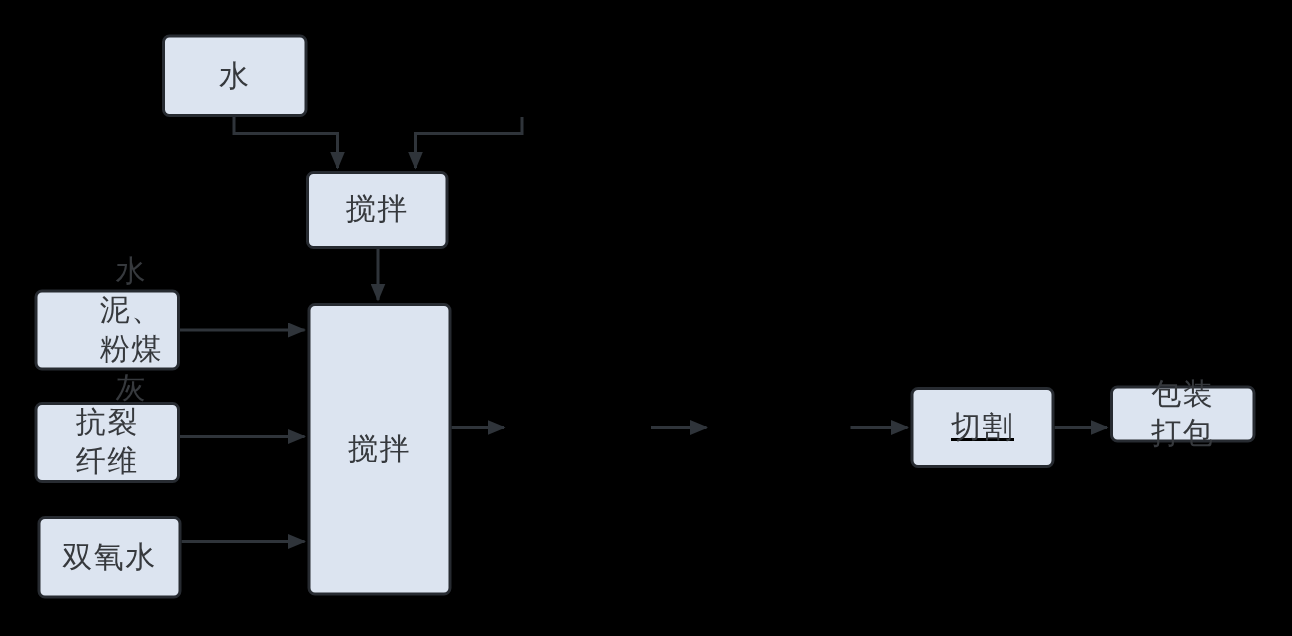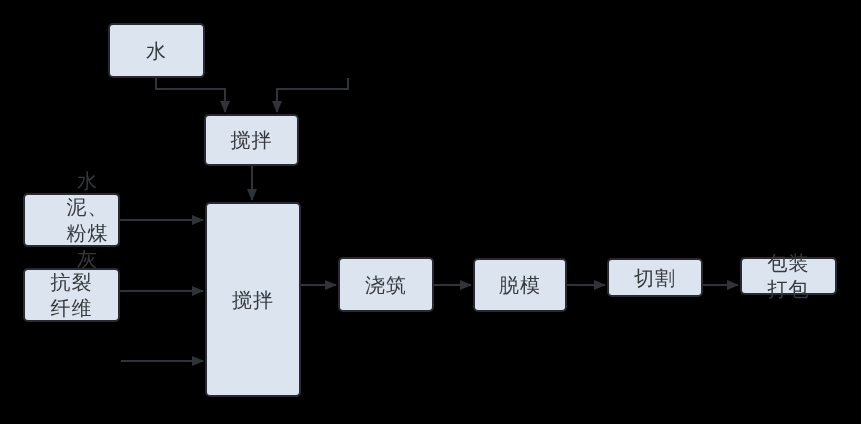--- a/index.html
+++ b/index.html
@@ -36,21 +36,21 @@
   
   #n-water      {left:108px;top:23px; width:97px;height:55px;}
   #n-stabilizer {left:300px;top:23px; width:96px;height:55px;}
   #n-mix1       {left:204px;top:114px;width:95px;height:52px;}
   #n-mix2       {left:205px;top:202px;width:96px;height:195px;}
   #n-cement     {left:23px; top:193px;width:97px;height:54px;padding-left:32px;}
   #n-fiber      {left:23px; top:268px;width:97px;height:54px;}
   #n-peroxide   {left:25px; top:344px;width:96px;height:55px;}
   #n-pouring    {left:338px;top:257px;width:96px;height:55px;}
   #n-demold     {left:473px;top:258px;width:94px;height:54px;}
-  #n-cutting    {left:607px;top:258px;width:96px;height:39px;}
+  #n-cutting    {left:607px;top:258px;width:96px;height:54px;text-decoration:underline;}
   #n-packing    {left:740px;top:257px;width:97px;height:38px;}
 
   .flow-svg{position:absolute;left:0;top:0;pointer-events:none;}
   .flow-svg polyline{fill:none;stroke:var(--arrow);stroke-width:2px;}
   .flow-svg marker path{fill:var(--arrow);}
 </style>
 </head>
 <body>
 
 <div class="canvas">
@@ -89,28 +89,25 @@
   <div class="node" id="n-cement">
     <span class="lbl">水泥、
 粉煤灰</span>
   </div>
 
   <div class="node" id="n-fiber">
     <span class="lbl">抗裂
 纤维</span>
   </div>
 
-
-  <div class="node" id="n-pouring">
-    <span class="lbl">浇筑</span>
+  <div class="node" id="n-peroxide">
+    <span class="lbl">双氧水</span>
   </div>
 
-  <div class="node" id="n-demold">
-    <span class="lbl">脱模</span>
-  </div>
+
 
   <div class="node" id="n-cutting">
     <span class="lbl">切割</span>
   </div>
 
   <div class="node" id="n-packing">
     <span class="lbl">包装
 打包</span>
   </div>
 

